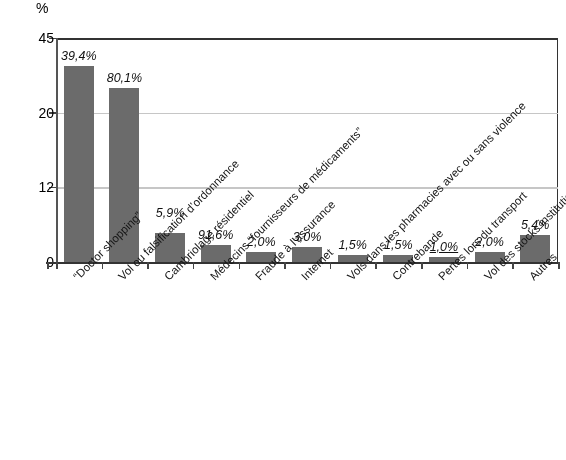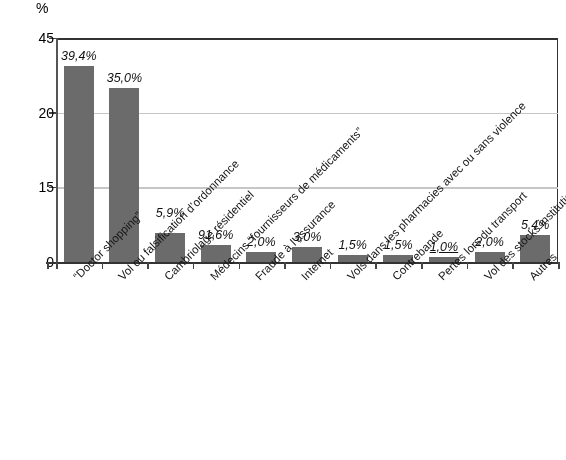--- a/index.html
+++ b/index.html
@@ -129,39 +129,39 @@
 <body>
 
 <div id="chart-root">
 
   <div class="unit-caption">%</div>
 
   <div id="y-axis">
       <div class="xtick" style="position: absolute; left: 49px; top: 261.5px; width: 8px; height: 1.5px; background: rgb(68, 68, 68);"></div>
       <div class="ylabel-wrap" style="top: 255px;">0</div>
       <div class="xtick" style="position: absolute; left: 49px; top: 186.833px; width: 8px; height: 1.5px; background: rgb(68, 68, 68);"></div>
-      <div class="ylabel-wrap" style="top: 180.333px;">15</div>
+      <div class="ylabel-wrap" style="top: 180.333px;">12</div>
       <div class="xtick" style="position: absolute; left: 49px; top: 112.167px; width: 8px; height: 1.5px; background: rgb(68, 68, 68);"></div>
       <div class="ylabel-wrap" style="top: 105.667px;">20</div>
       <div class="xtick" style="position: absolute; left: 49px; top: 37.5px; width: 8px; height: 1.5px; background: rgb(68, 68, 68);"></div>
       <div class="ylabel-wrap" style="top: 31px;">45</div>
     </div>
 
   <div class="plot">
     <div class="plot-border-top"></div>
     <div class="plot-border-right"></div>
     <div id="gridlines">
         <div class="gridline" style="top: 149.333px;"></div>
         <div class="gridline" style="top: 74.6667px;"></div>
       </div>
     <div id="bars">
         <div class="bar" style="left: 7.81818px; width: 30px; height: 196.124px; background: rgb(107, 107, 107);"></div>
         <div class="bar-value" style="width: 70px; left: -12.1818px; top: 11.8756px;">39,4%</div>
         <div class="bar" style="left: 53.4545px; width: 30px; height: 174.222px; background: rgb(107, 107, 107);"></div>
-        <div class="bar-value" style="width: 70px; left: 33.4545px; top: 33.7778px;">35,0%</div>
+        <div class="bar-value" style="width: 70px; left: 33.4545px; top: 33.7778px;">80,1%</div>
         <div class="bar" style="left: 99.0909px; width: 30px; height: 29.3689px; background: rgb(107, 107, 107);"></div>
         <div class="bar-value" style="width: 70px; left: 79.0909px; top: 169px;">5,9%</div>
         <div class="bar" style="left: 144.727px; width: 30px; height: 16.9244px; background: rgb(107, 107, 107);"></div>
         <div class="bar-value" style="width: 70px; left: 124.727px; top: 191.076px;">91,6%</div>
         <div class="bar" style="left: 190.364px; width: 30px; height: 9.95556px; background: rgb(107, 107, 107);"></div>
         <div class="bar-value" style="width: 70px; left: 170.364px; top: 198.044px;">2,0%</div>
         <div class="bar" style="left: 236px; width: 30px; height: 14.9333px; background: rgb(107, 107, 107);"></div>
         <div class="bar-value" style="width: 70px; left: 216px; top: 193.067px;">3,0%</div>
         <div class="bar" style="left: 281.636px; width: 30px; height: 7.46667px; background: rgb(107, 107, 107);"></div>
         <div class="bar-value" style="width: 70px; left: 261.636px; top: 200.533px;">1,5%</div>

